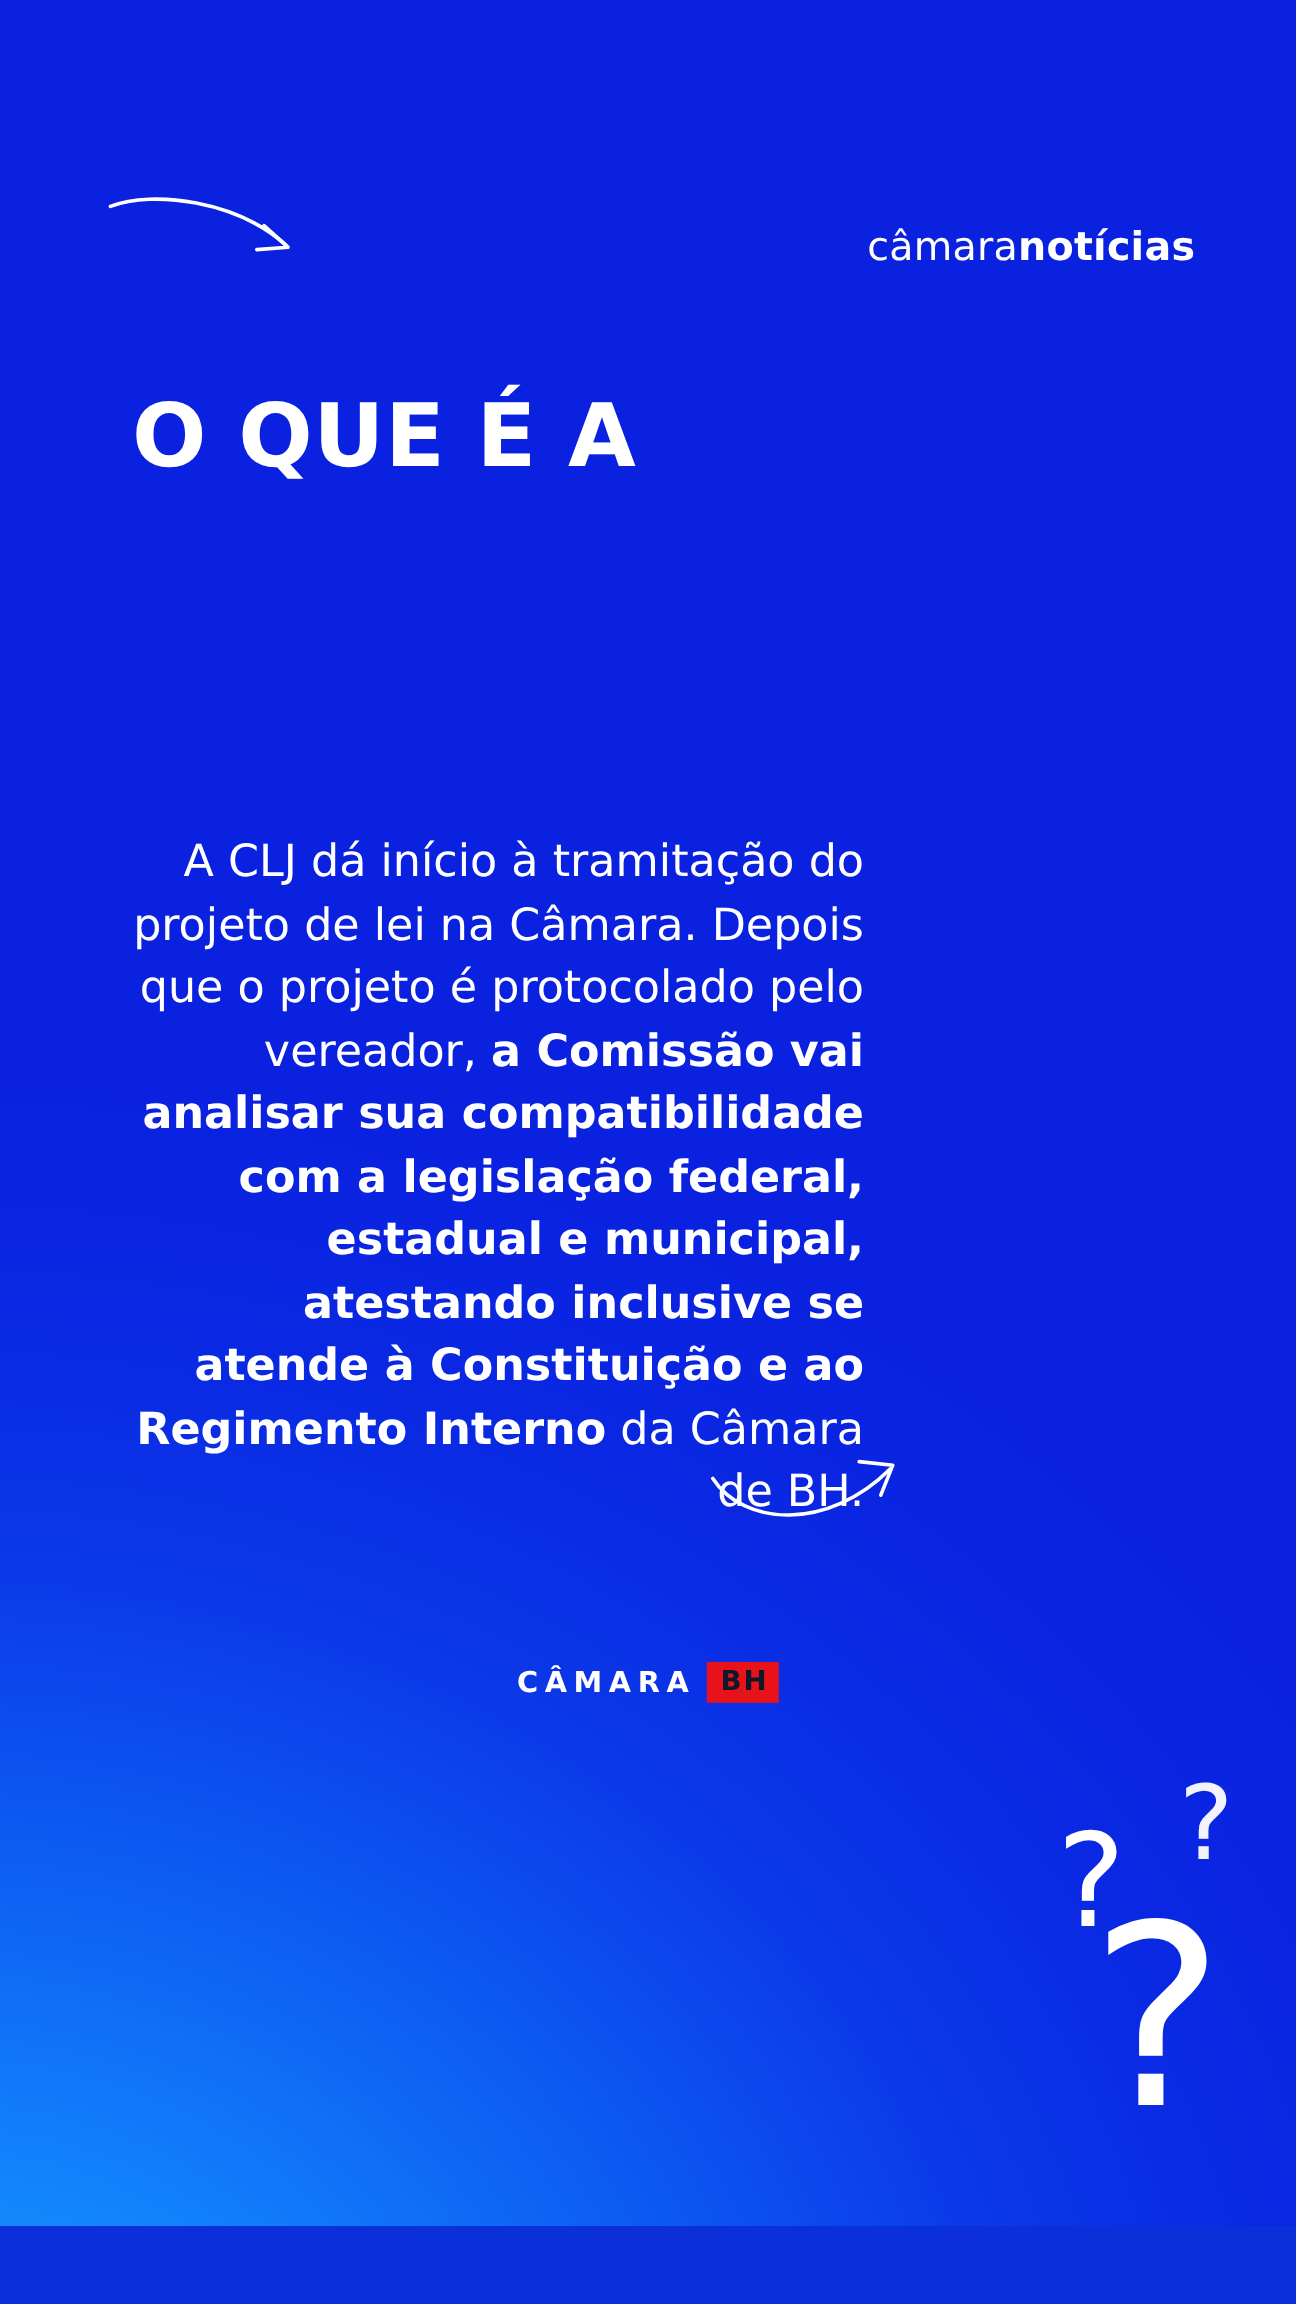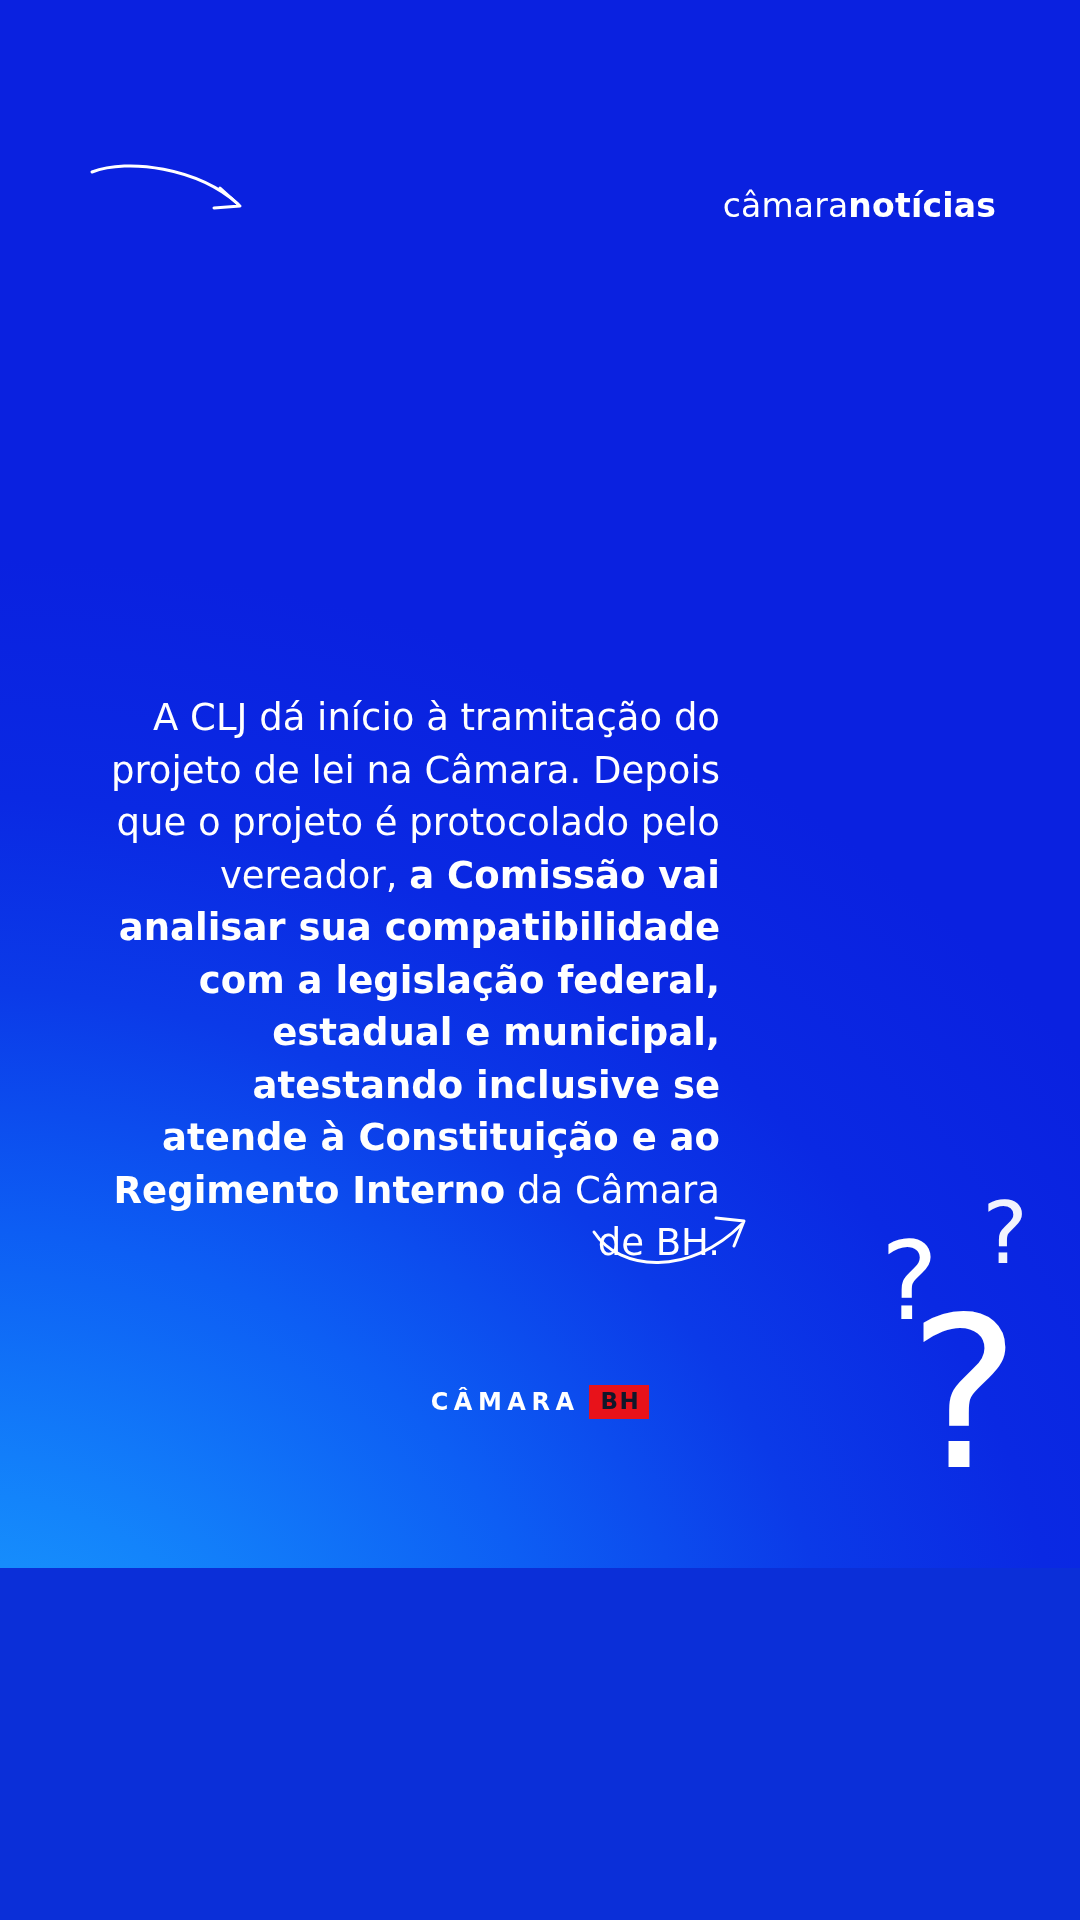--- a/index.html
+++ b/index.html
@@ -10,21 +10,21 @@
   body {
     width: 1080px;
     height: 1920px;
     overflow: hidden;
     font-family: "DejaVu Sans", sans-serif;
   }
 
   .poster {
     position: relative;
     width: 1080px;
-    height: 1568px;
+    height: 1855px;
     background:
       radial-gradient(ellipse 1400px 1200px at -5% 112%, #1fa5ff 0%, #1384fb 22%, #0d5ef4 44%, #0b3ae8 64%, #0a29e3 80%, #0a21e0 100%),
       linear-gradient(160deg, #0a25e2 0%, #0b2be4 40%, #0d45ea 70%, #1478f6 100%);
     overflow: hidden;
   }
 
   
   .brand-top {
     position: absolute;
     top: 186px;
@@ -141,20 +141,21 @@
     <path d="M4 12 C 40 -2, 110 8, 150 44" stroke="#ffffff" stroke-width="3" fill="none" stroke-linecap="round"></path>
     <path d="M132 28 L152 46 L126 48" stroke="#ffffff" stroke-width="3" fill="none" stroke-linecap="round" stroke-linejoin="round"></path>
   </svg>
 
   <svg class="arrow-bottom" viewBox="0 0 170 70" fill="none">
     <path d="M4 22 C 30 62, 100 66, 152 14" stroke="#ffffff" stroke-width="3" fill="none" stroke-linecap="round"></path>
     <path d="M126 8 L154 11 L144 36" stroke="#ffffff" stroke-width="3" fill="none" stroke-linecap="round" stroke-linejoin="round"></path>
   </svg>
 
   <h1 class="headline">
+    <span class="line">O QUE É A</span>
   </h1>
 
   <p class="body-copy">
     <span>A CLJ dá início à tramitação do projeto de lei na Câmara. Depois que o projeto é protocolado pelo vereador, </span><b>a Comissão vai analisar sua compatibilidade com a legislação federal, estadual e municipal, atestando inclusive se atende à Constituição e ao Regimento Interno</b><span> da Câmara de BH.</span>
   </p>
 
   <div class="footer-logo">
     <span class="camara">CÂMARA</span>
     <span class="bh">BH</span>
   </div>

